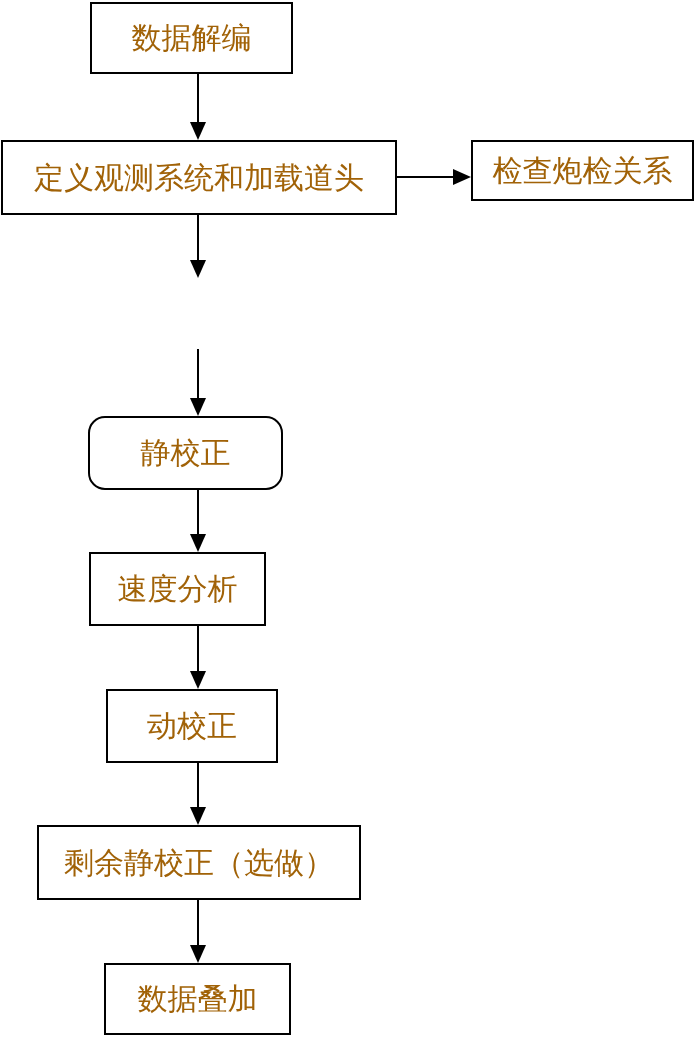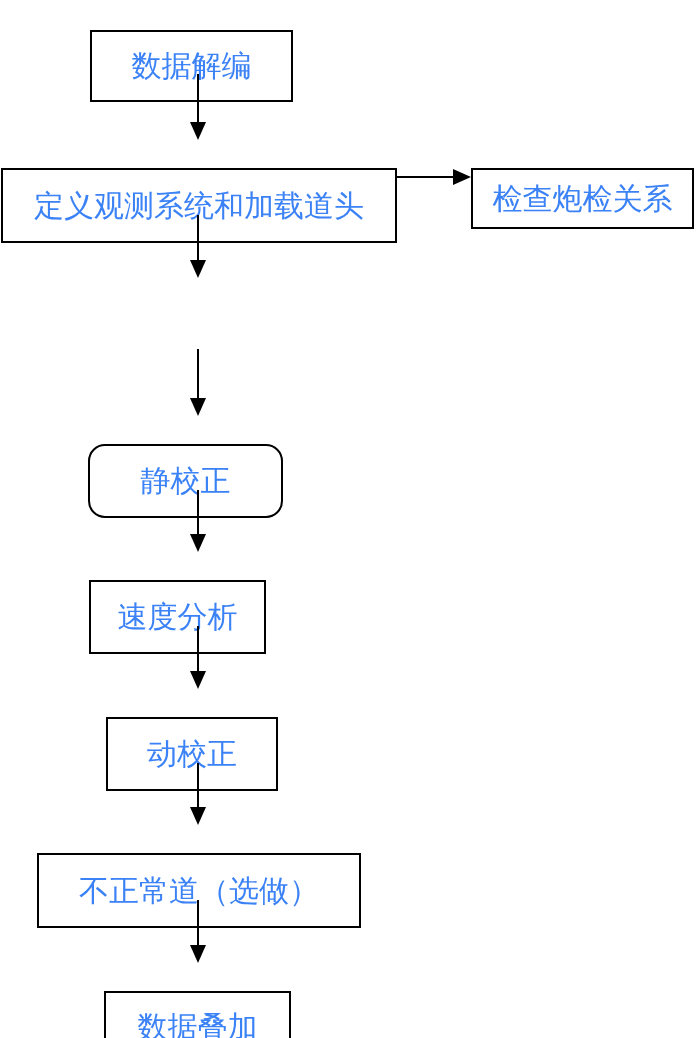--- a/index.html
+++ b/index.html
@@ -17,24 +17,23 @@
   }
   .node {
     position: absolute;
     box-sizing: border-box;
     border: 2px solid #000000;
     background: #ffffff;
     display: flex;
     align-items: center;
     justify-content: center;
     font-size: 30px;
-    color: #3b82f6;
+    color: #a16207;
     white-space: nowrap;
     line-height: 1;
-    margin-top: 28px;
   }
   .vline {
     position: absolute;
     width: 2px;
     background: #000000;
   }
   .hline {
     position: absolute;
     height: 2px;
     background: #000000;
@@ -67,21 +66,21 @@
 
   <div class="node" style="left:471px; top:140px; width:223px; height:61px;">检查炮检关系</div>
 
 
   <div class="node" style="left:88px;  top:416px; width:195px; height:74px;border-radius:17px;">静校正</div>
 
   <div class="node" style="left:89px;  top:552px; width:177px; height:74px;">速度分析</div>
 
   <div class="node" style="left:106px; top:689px; width:172px; height:74px;">动校正</div>
 
-  <div class="node" style="left:37px;  top:825px; width:324px; height:75px;">不正常道（选做）</div>
+  <div class="node" style="left:37px;  top:825px; width:324px; height:75px;">剩余静校正（选做）</div>
 
   <div class="node" style="left:104px; top:963px; width:187px; height:72px;">数据叠加</div>
 
   <div class="vline" style="left:197px; top:74px;  height:50px;"></div>
   <div class="head-down" style="left:190px; top:122px;"></div>
 
   <div class="hline" style="left:397px; top:176px; width:58px;"></div>
   <div class="head-right" style="left:453px; top:169px;"></div>
 
   <div class="vline" style="left:197px; top:215px; height:47px;"></div>

